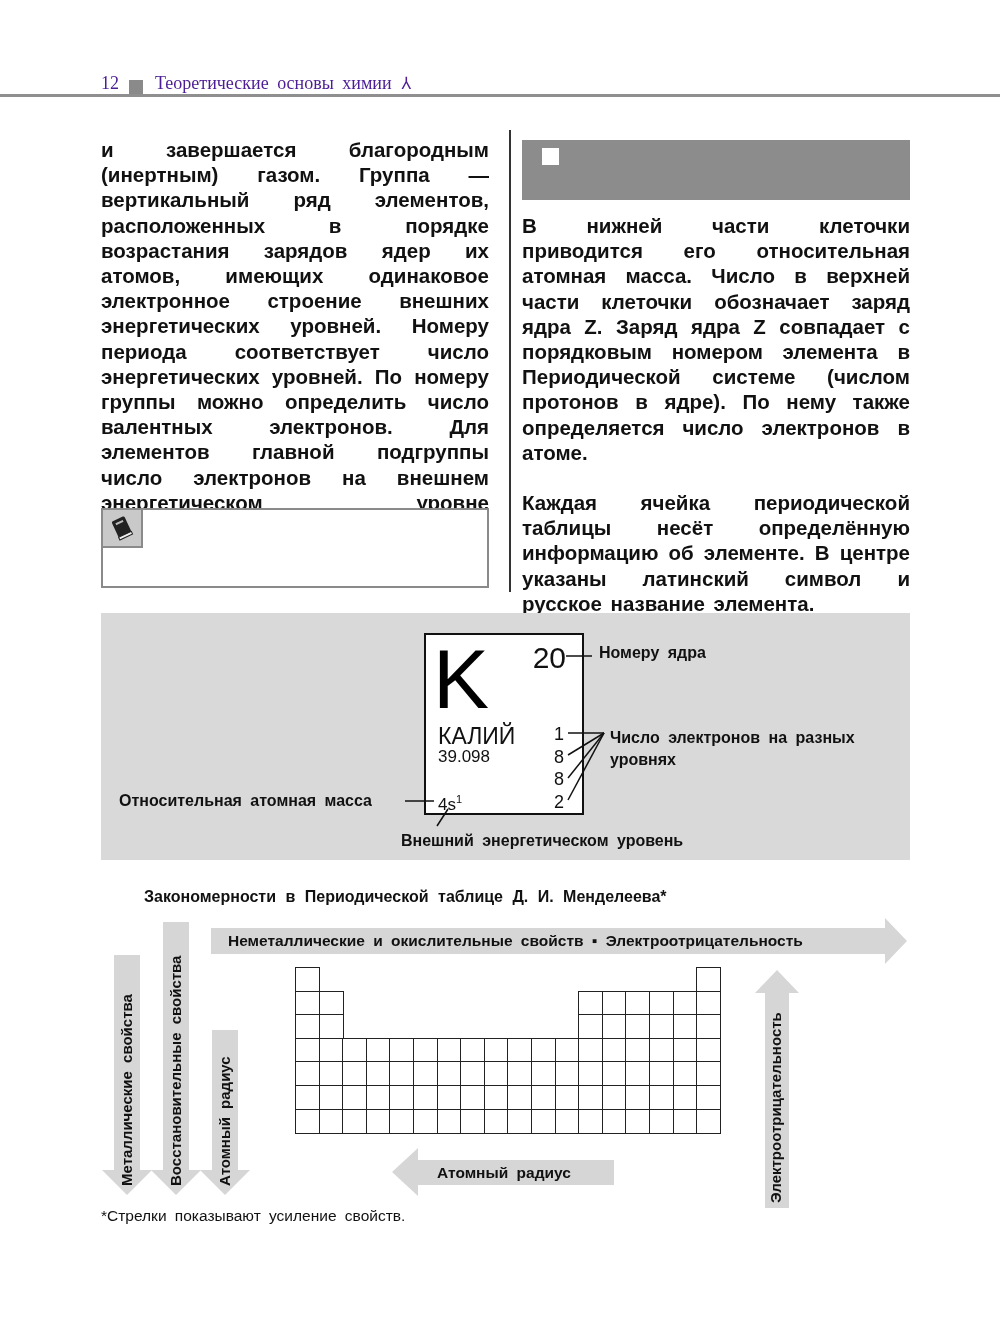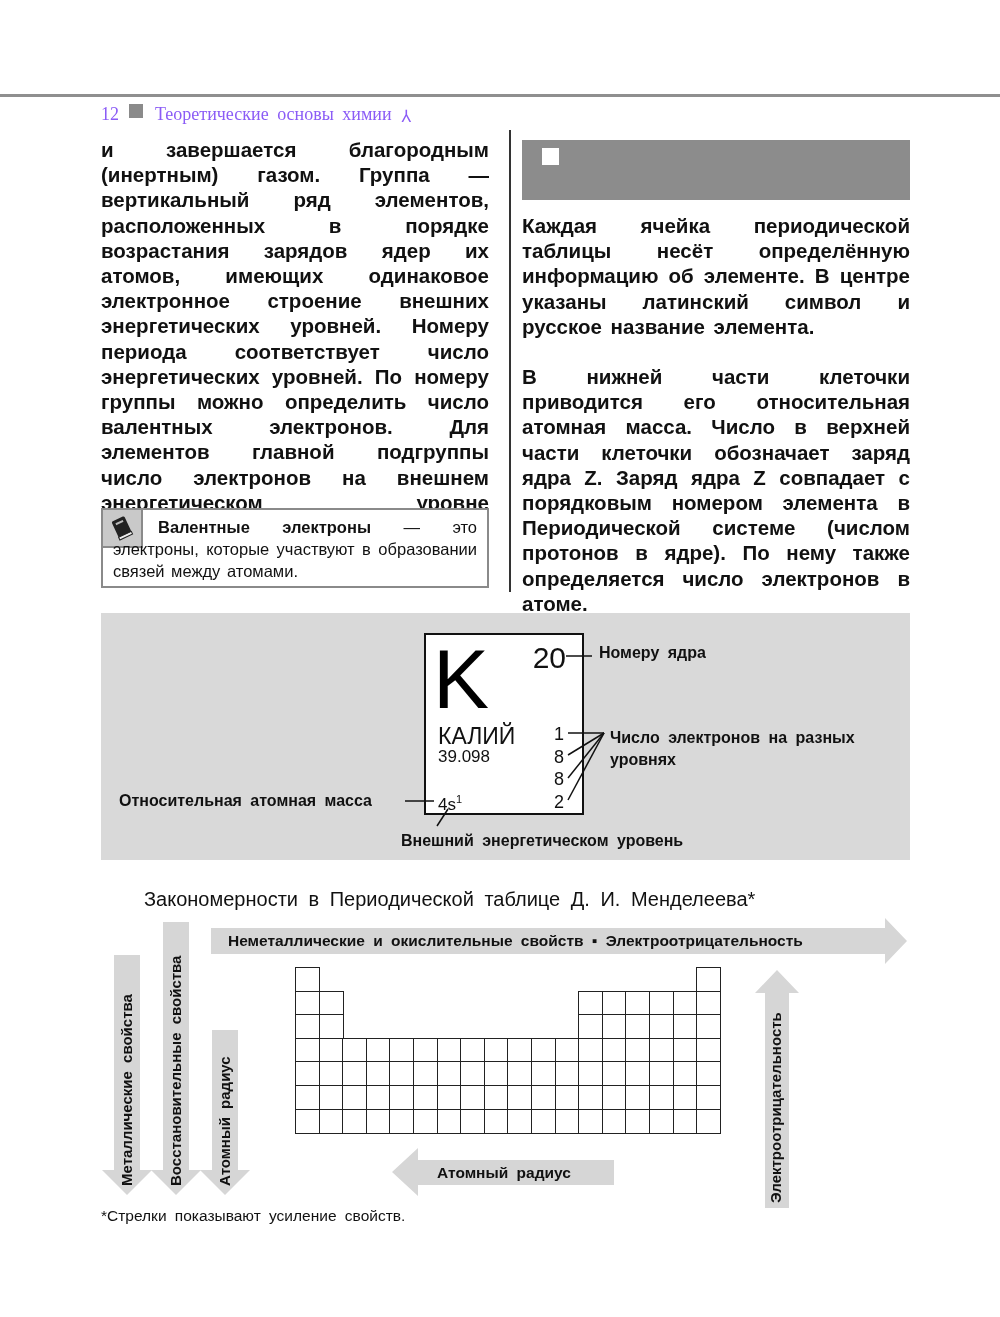--- a/index.html
+++ b/index.html
@@ -1,18 +1,18 @@
 <!DOCTYPE html>
 <html><head>
 <meta charset="utf-8">
 <style>
   html, body { margin: 0; padding: 0; background: #ffffff; }
   body { width: 1000px; height: 1317px; position: relative; overflow: hidden; font-family: "Liberation Sans", sans-serif; color: #111; }
 
-  .running-head { position: absolute; left: 101px; top: 64px; height: 30px; display: flex; align-items: flex-start; font-family: "Liberation Serif", serif; font-size: 18px; color: #8b5cf6; margin-top: 40px; }
+  .running-head { position: absolute; left: 101px; top: 64px; height: 30px; display: flex; align-items: flex-end; font-family: "Liberation Serif", serif; font-size: 18px; color: #4c1d95; }
   .running-head .pg { margin-right: 10px; }
   .running-head .sq { width: 14px; height: 14px; background: #8a8a8a; margin-right: 12px; display: inline-block; }
   .running-head .title { word-spacing: 4px; }
   .running-head .logo { margin-left: 10px; font-size: 17px; }
   .head-rule { position: absolute; left: 0; top: 94px; width: 1000px; height: 3px; background: #8f8f8f; }
 
   .col-text { font-size: 20.5px; line-height: 25.2px; text-align: justify; word-spacing: 3px; font-weight: bold; }
   .col-left { position: absolute; left: 101px; top: 137px; width: 388px; }
   .col-left p { margin: 0; }
   .col-rule { position: absolute; left: 509px; top: 130px; width: 2px; height: 462px; background: #333; }
@@ -30,21 +30,21 @@
   .el-cell { position: absolute; left: 424px; top: 633px; width: 160px; height: 182px; background: #fff; border: 2px solid #111; box-sizing: border-box; }
   .el-sym { position: absolute; left: 7px; top: -6px; font-size: 84px; line-height: 100px; color: #000; }
   .el-z { position: absolute; right: 16px; top: 6px; font-size: 30px; }
   .el-name { position: absolute; left: 12px; top: 88px; font-size: 23px; }
   .el-mass { position: absolute; left: 12px; top: 112px; font-size: 17px; }
   .el-shells { position: absolute; right: 18px; top: 88px; font-size: 18px; line-height: 22.5px; text-align: right; }
   .el-config { position: absolute; left: 12px; top: 158px; font-size: 17px; }
   .el-config sup { font-size: 11px; }
   .lbl { position: absolute; font-weight: bold; font-size: 16px; word-spacing: 4px; }
 
-  .diag-title { position: absolute; left: 144px; top: 888px; font-weight: normal; font-size: 20px; word-spacing: 5px; }
+  .diag-title { position: absolute; left: 144px; top: 888px; font-weight: bold; font-size: 16px; word-spacing: 5px; }
   .pt-grid { position: absolute; left: 295px; top: 967px; }
   .pt-grid .c { position: absolute; width: 23px; height: 23px; border: 1.5px solid #222; box-sizing: border-box; background: #fff; }
   .vtext { position: absolute; font-weight: bold; font-size: 15px; white-space: nowrap; transform-origin: left top; transform: rotate(-90deg); word-spacing: 4px; }
   .htext { position: absolute; font-weight: bold; font-size: 15.5px; white-space: nowrap; word-spacing: 4px; }
   .footnote { position: absolute; left: 101px; top: 1207px; font-size: 15.5px; word-spacing: 4px; }
 </style>
 </head>
 <body>
 
 <div class="running-head">
@@ -62,31 +62,30 @@
 <div class="note-box">
   <div class="note-icon-box">
     <svg width="26" height="26" viewBox="0 0 26 26">
       <g transform="rotate(-25 13 13)">
         <rect x="6" y="3" width="14" height="19" rx="1.5" fill="#222"></rect>
         <rect x="6" y="20" width="14" height="3" fill="#eee" stroke="#222" stroke-width="1"></rect>
         <rect x="9" y="6" width="8" height="2" fill="#bbb"></rect>
       </g>
     </svg>
   </div>
-  <div class="note-text"><b>Валентные электроны</b><span> — это электроны, которые участвуют в образовании связей между атомами.</span></div>
 </div>
 
 <div class="col-rule"></div>
 
 <div class="section-head">
   <span class="sq"></span>
 </div>
 <div class="col-right col-text">
+  <p>В нижней части клеточки приводится его относительная атомная масса. Число в верхней части клеточки обозначает заряд ядра Z. Заряд ядра Z совпадает с порядковым номером элемента в Периодической системе (числом протонов в ядре). По нему также определяется число электронов в атоме.</p>
   <p>Каждая ячейка периодической таблицы несёт определённую информацию об элементе. В центре указаны латинский символ и русское название элемента.</p>
-  <p>В нижней части клеточки приводится его относительная атомная масса. Число в верхней части клеточки обозначает заряд ядра Z. Заряд ядра Z совпадает с порядковым номером элемента в Периодической системе (числом протонов в ядре). По нему также определяется число электронов в атоме.</p>
 </div>
 
 <div class="cell-panel"></div>
 <div class="el-cell">
   <div class="el-sym">K</div>
   <div class="el-z">20</div>
   <div class="el-name">КАЛИЙ</div>
   <div class="el-mass">39.098</div>
   <div class="el-shells">
     <div>1</div>

